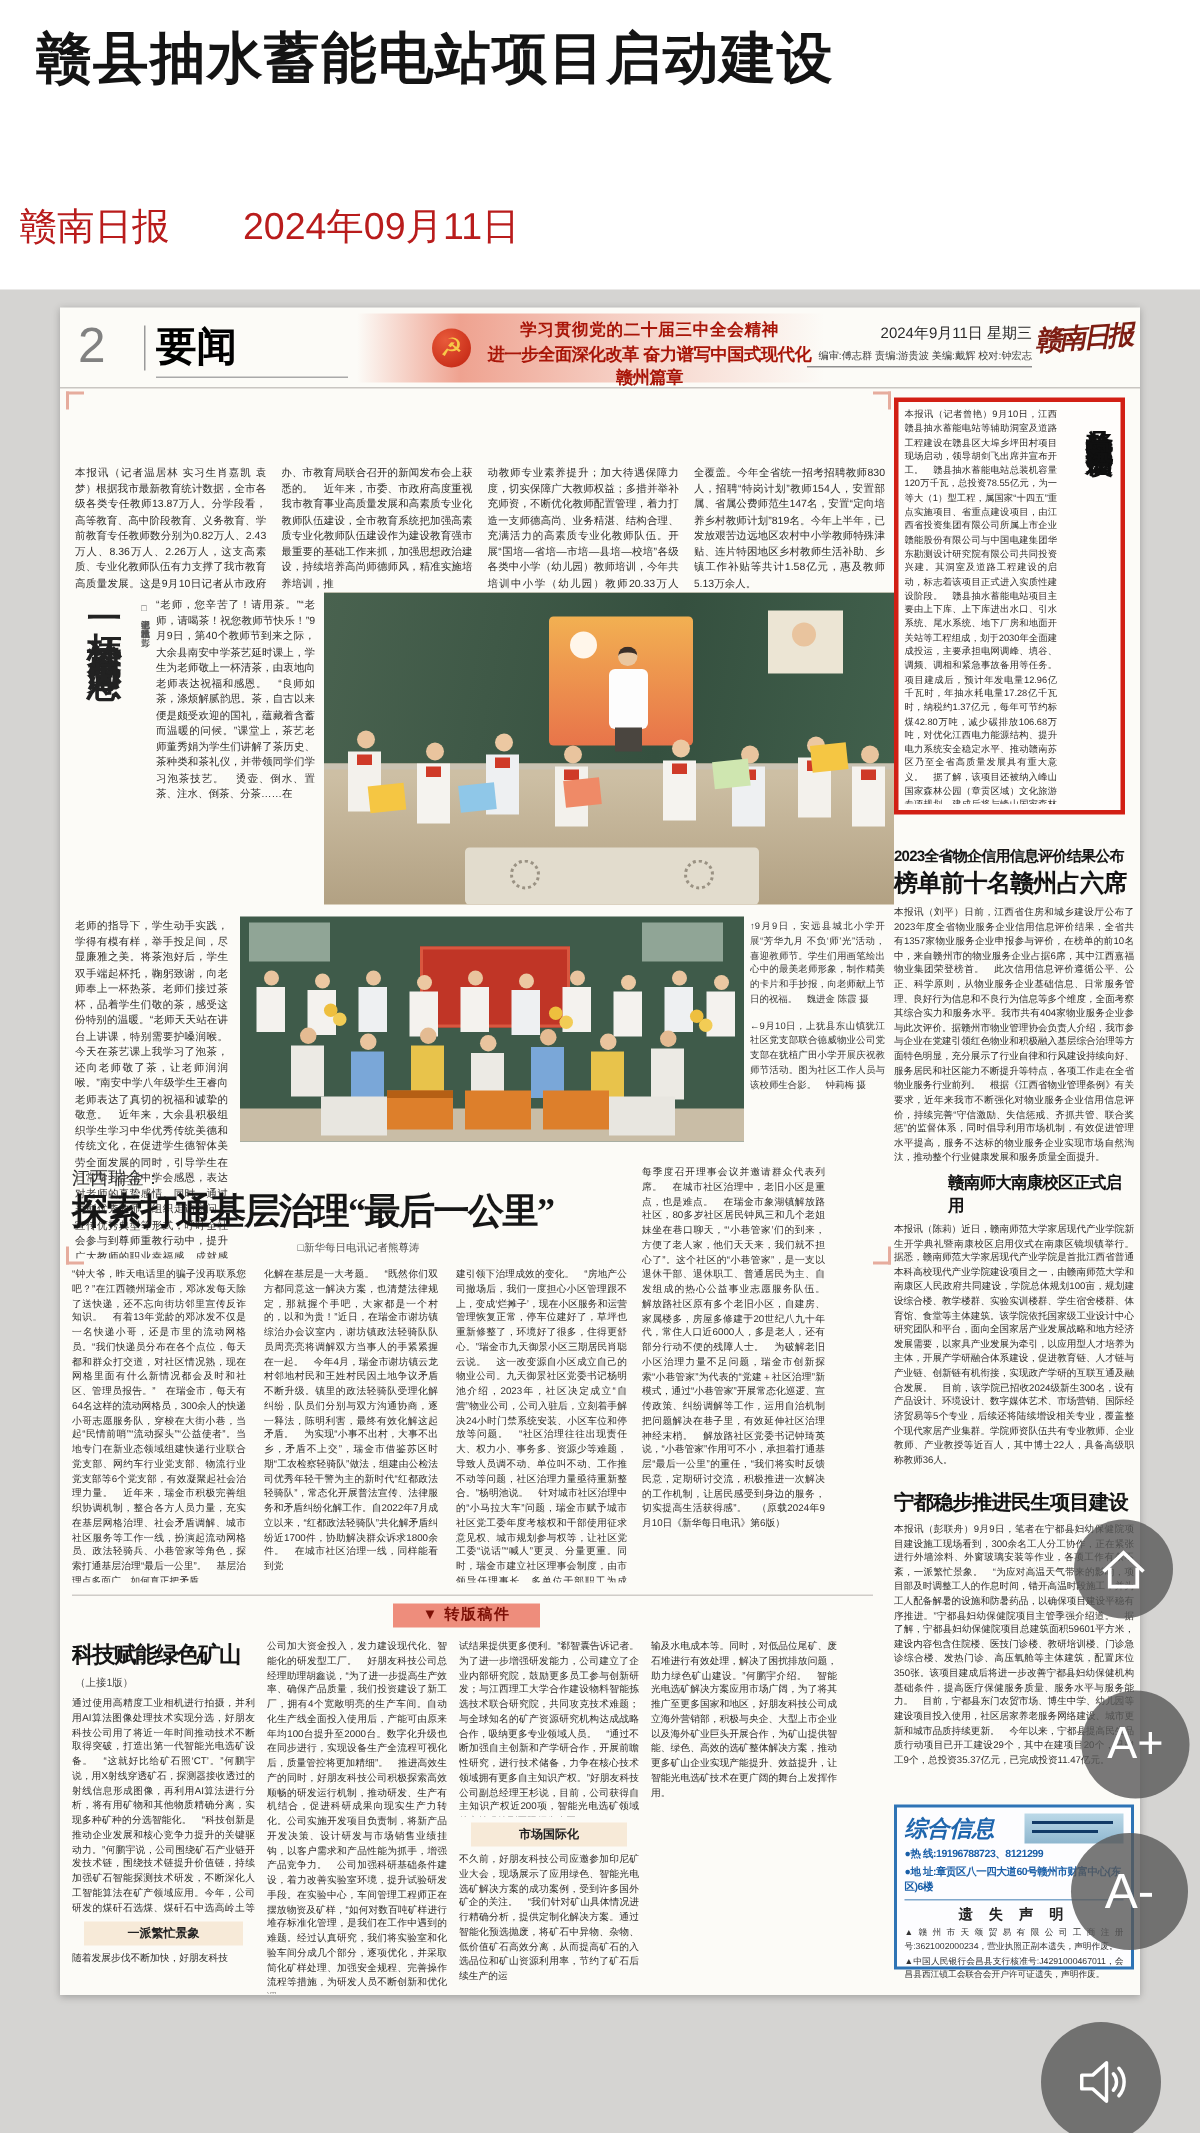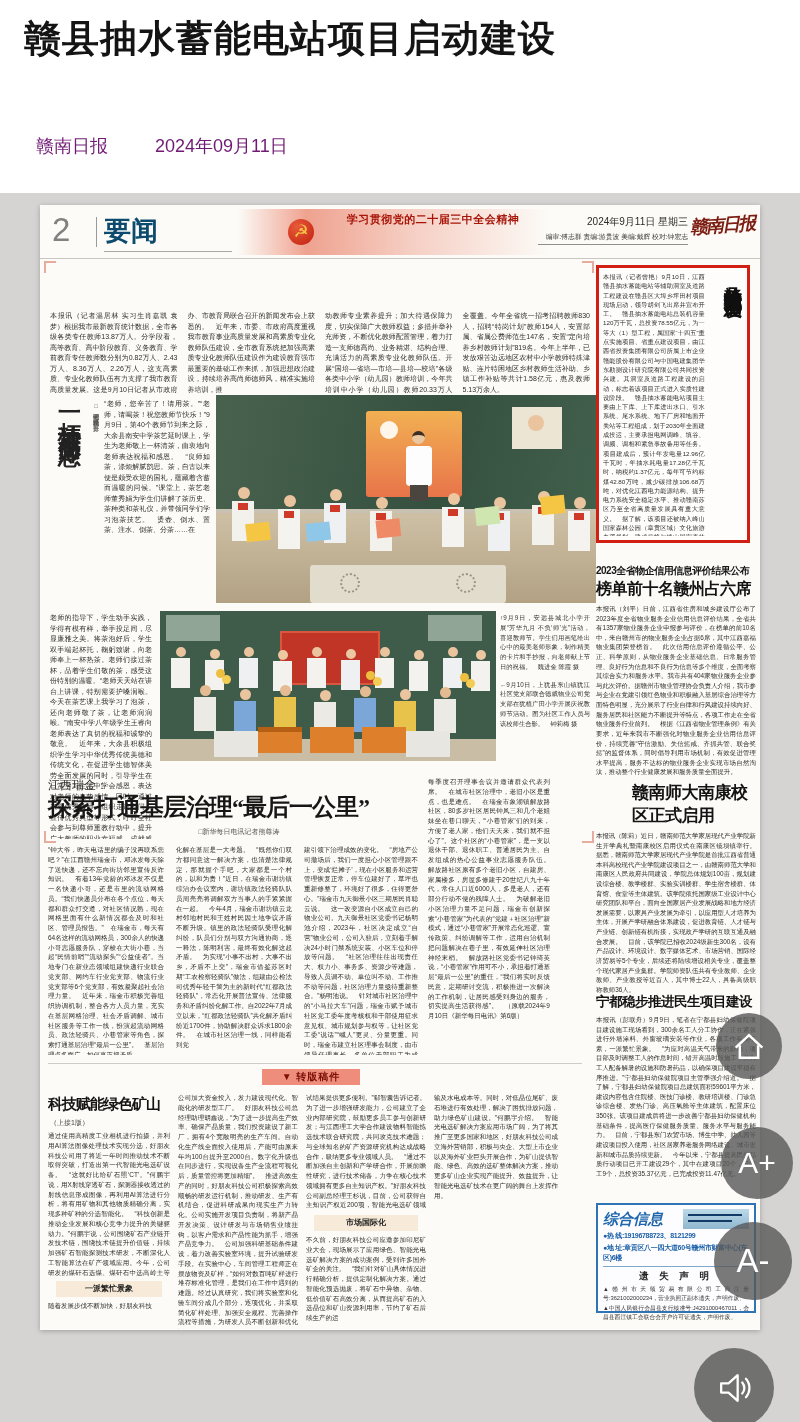--- a/index.html
+++ b/index.html
@@ -1,34 +1,34 @@
 <!DOCTYPE html>
 <html><head>
 <meta charset="utf-8">
 <style>
   html,body{margin:0;padding:0;background:#fff;}
   #app{position:relative;width:800px;height:1422px;overflow:hidden;background:#fff;
        font-family:"Liberation Sans","DejaVu Sans",sans-serif;}
   
   .art-title{position:absolute;left:24px;top:16px;width:740px;font-size:37px;font-weight:800;
              color:#141414;letter-spacing:1px;line-height:1.25;}
-  .art-meta{position:absolute;left:36px;top:134px;font-size:18px;color:#701a75;}
+  .art-meta{position:absolute;left:13px;top:134px;font-size:25px;color:#b91c1c;}
   .art-meta span{margin-right:42px;}
   
   .backdrop{position:absolute;left:0;top:193px;width:800px;height:1229px;background:#d5d4d2;}
   
   .paper{position:absolute;left:40px;top:205px;width:720px;height:1125px;background:#fcfbf7;
          box-shadow:0 1px 5px rgba(0,0,0,.25);overflow:hidden;color:#2f2d2b;}
   .paper *{box-sizing:border-box;}
   .abs{position:absolute;}
   .jt{text-align:justify;text-justify:inter-ideograph;overflow:hidden;}
   
   .np-pagenum{left:12px;top:6px;font-size:33px;color:#818181;}
   .np-div{left:56px;top:12px;width:1px;height:30px;background:#9a9a9a;}
-  .np-section{left:64px;top:8px;font-size:27px;font-weight:700;color:#0c4a6e;
+  .np-section{left:64px;top:8px;font-size:27px;font-weight:700;color:#000000;
               font-family:"Liberation Serif",serif;}
   .np-secline{left:64px;top:46px;width:128px;height:1px;background:#a9a9a9;}
   .banner{left:198px;top:4px;width:312px;height:46px;
           background:linear-gradient(90deg,rgba(228,89,59,0) 0%,rgba(228,89,59,.55) 22%,rgba(228,89,59,.28) 55%,rgba(228,89,59,0) 100%);}
   .emblem{position:absolute;left:50px;top:10px;width:26px;height:26px;border-radius:50%;
           background:radial-gradient(circle at 35% 30%,#e85a3a,#c0210f);color:#f7c948;
           font-size:17px;line-height:26px;text-align:center;}
   .banner-text{position:absolute;left:82px;top:3px;width:226px;text-align:center;color:#a81508;font-weight:700;}
   .banner-l1{font-size:11px;letter-spacing:.5px;}
   .banner-l2{font-size:11.5px;letter-spacing:-.3px;margin-top:2px;}
@@ -108,21 +108,21 @@
   .rb-title{width:36px;height:264px;writing-mode:vertical-rl;text-orientation:upright;
             font-size:18px;line-height:20px;font-weight:900;color:#101010;letter-spacing:1px;}
   
   .r-kicker{font-size:10px;font-weight:700;color:#151515;letter-spacing:-.5px;}
   .r-head{font-weight:900;color:#131313;letter-spacing:-.5px;}
   .r-body{font-size:6.4px;line-height:1.5;}
   .bangdan{left:556px;top:359px;width:160px;}
   .bangdan .r-head{font-size:16px;margin-top:1px;}
   .bangdan .r-body{height:178px;margin-top:4px;}
   .shida{left:556px;top:576px;width:160px;}
-  .shida .r-head{font-size:17px;padding-left:36px;}
+  .shida .r-head{font-size:11px;padding-left:36px;}
   .shida .r-body{height:172px;margin-top:4px;}
   .ningdu{left:556px;top:788px;width:160px;}
   .ningdu .r-head{font-size:13.5px;}
   .ningdu .r-body{height:166px;margin-top:4px;}
   
   .bluebox{left:556px;top:998px;width:160px;height:110px;border:2px solid #2f74b5;background:#fdfdff;padding:4px 5px;}
   .bb-top{display:flex;justify-content:space-between;align-items:center;gap:20px;}
   .bb-title{font-size:15px;font-weight:800;font-style:italic;color:#1f66ad;}
   .bb-art{width:66px;height:20px;background:linear-gradient(#bcd9e8,#8fb7cf);position:relative;}
   .bb-art:before,.bb-art:after{content:"";position:absolute;left:5px;height:2px;background:#123a66;}
@@ -180,20 +180,21 @@
   <div class="paper">
 
     <div class="abs np-pagenum">2</div>
     <div class="abs np-div"></div>
     <div class="abs np-section">要闻</div>
     <div class="abs np-secline"></div>
     <div class="abs banner">
       <div class="emblem">☭</div>
       <div class="banner-text">
         <div class="banner-l1">学习贯彻党的二十届三中全会精神</div>
+        <div class="banner-l2">进一步全面深化改革 奋力谱写中国式现代化赣州篇章</div>
       </div>
     </div>
     <div class="abs np-credits">
       <div class="np-date">2024年9月11日 星期三</div>
       <div class="np-editors">编审:傅志群 责编:游贵波 美编:戴辉 校对:钟宏志</div>
     </div>
     <div class="abs masthead">赣南日报</div>
     <div class="abs np-rule"></div>
 
     <div class="abs t-block">

